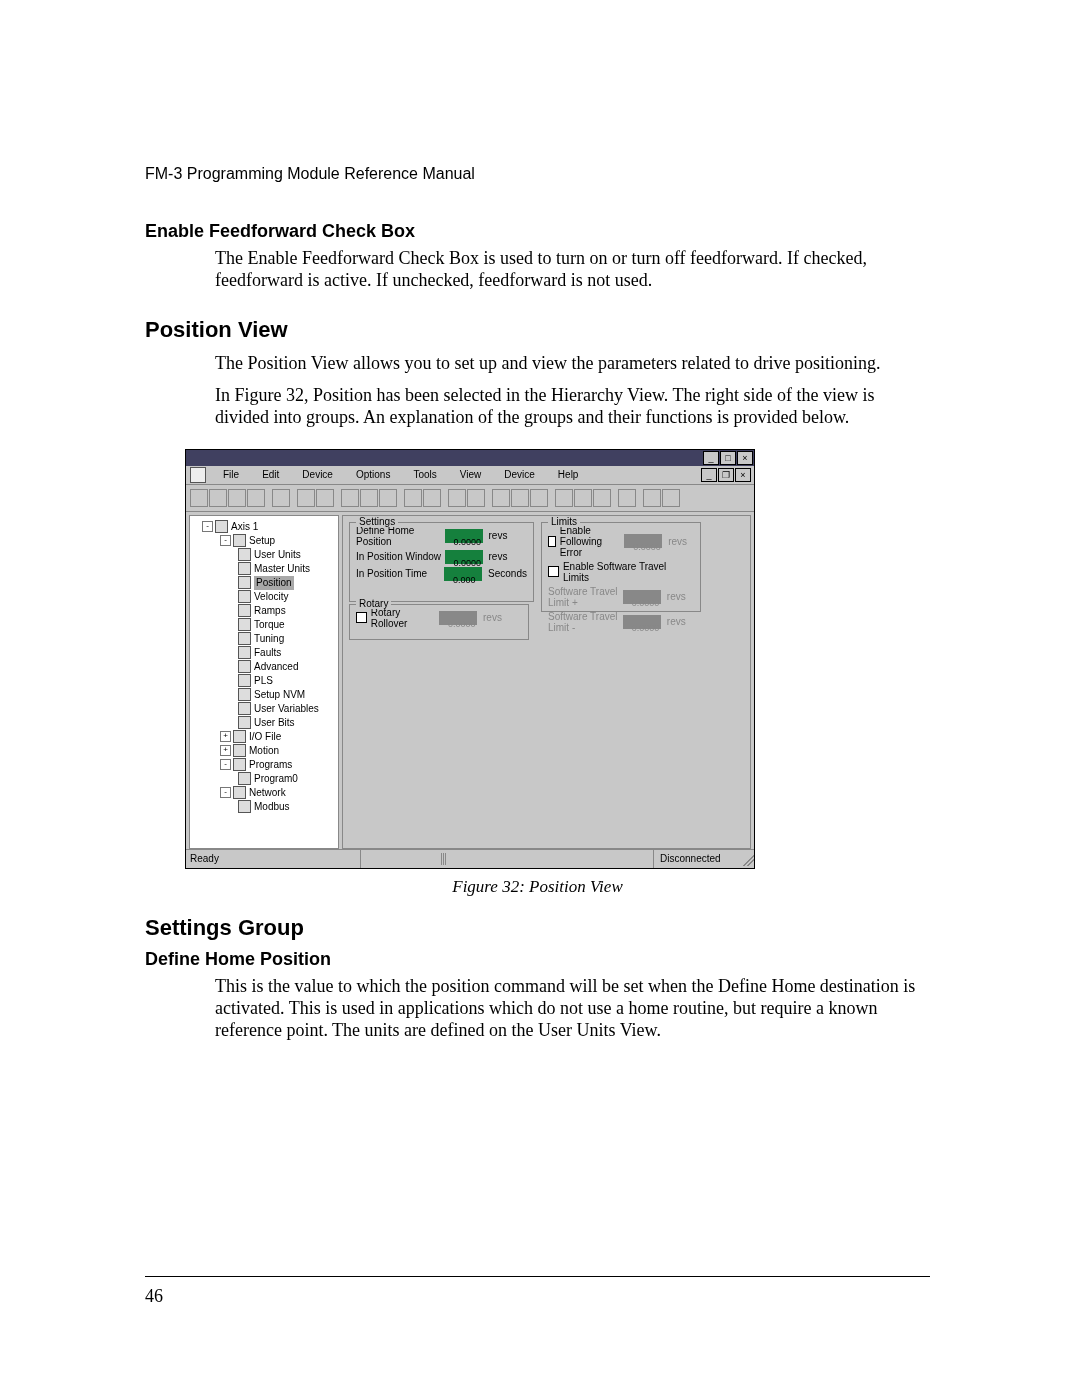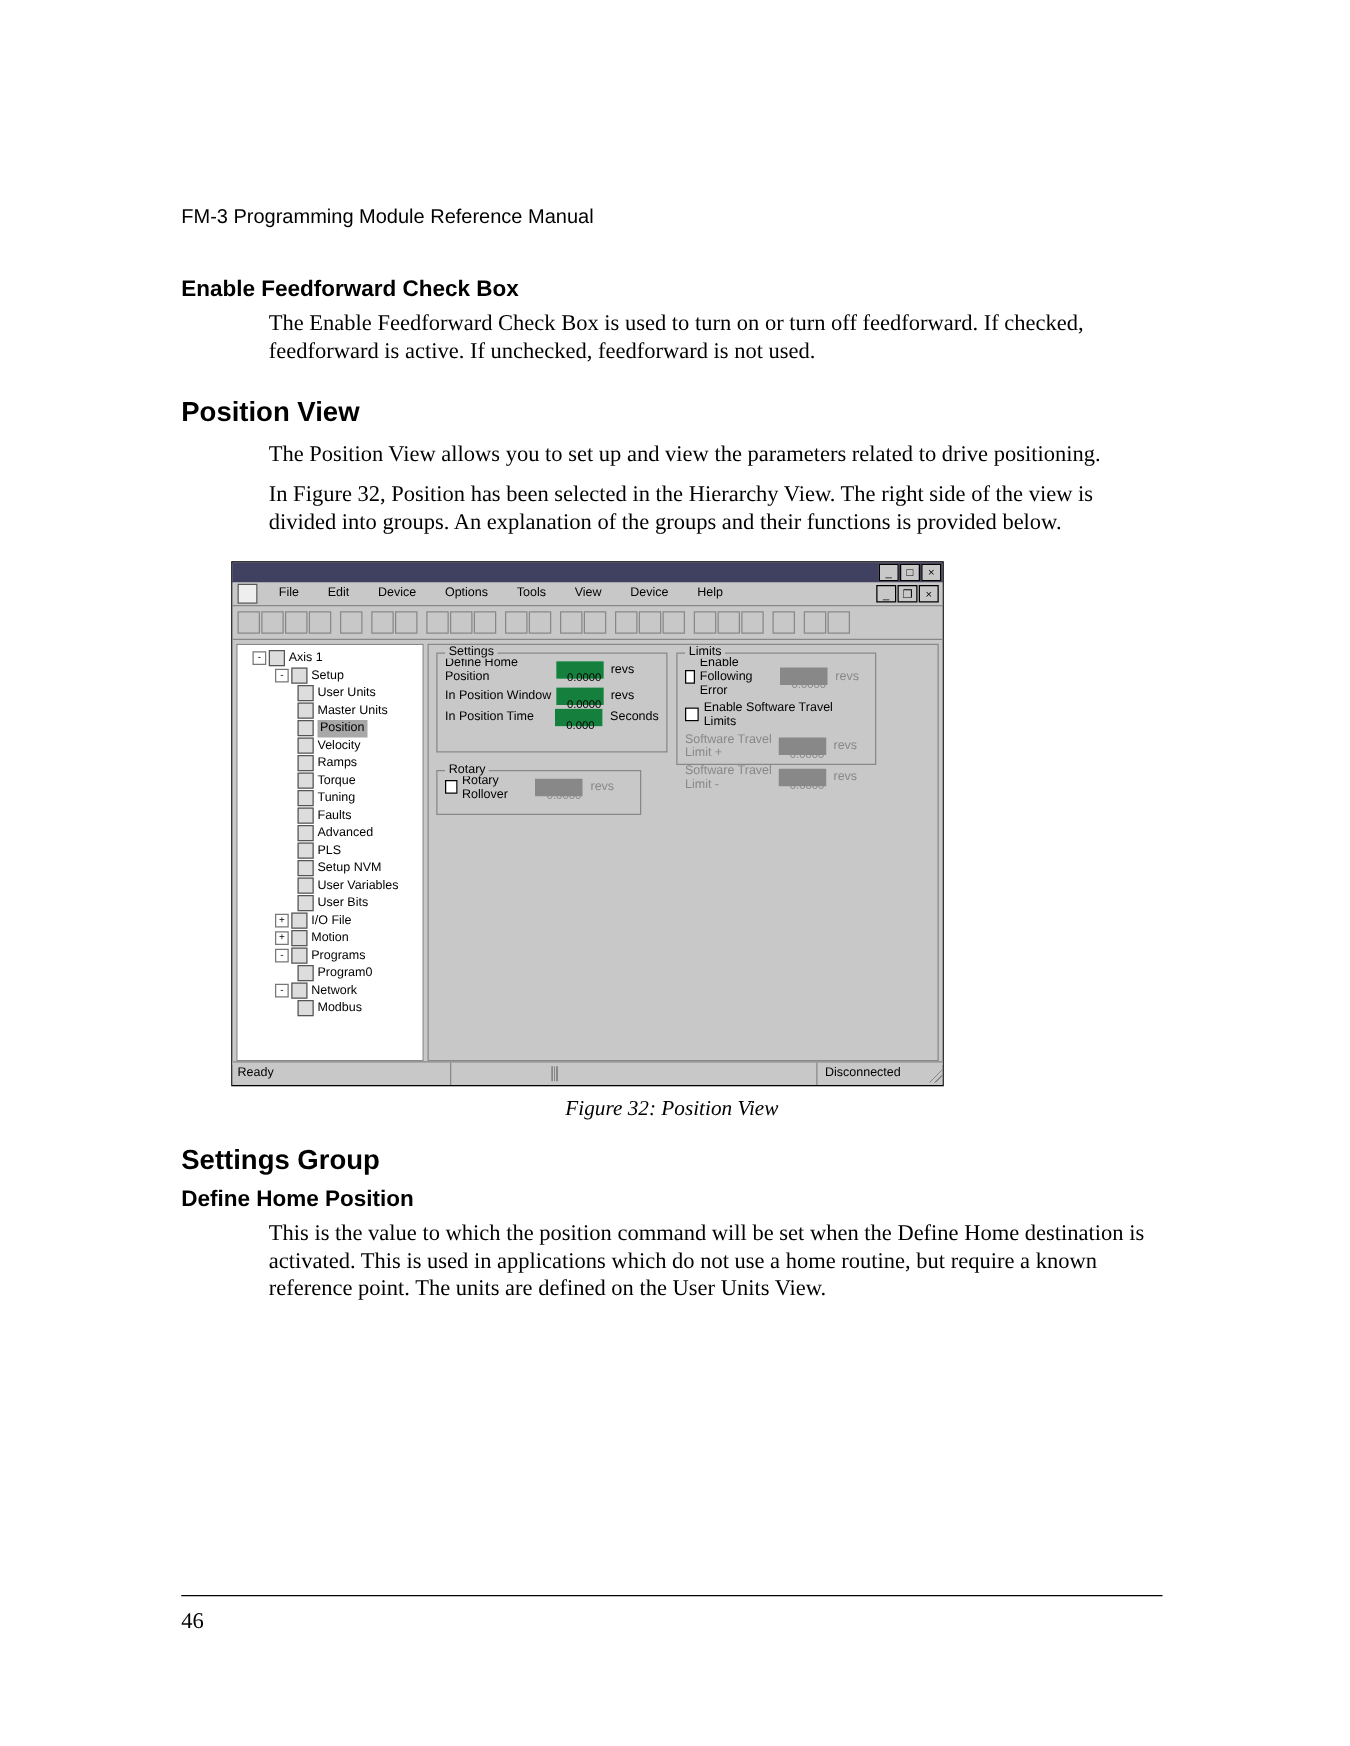--- a/index.html
+++ b/index.html
@@ -177,21 +177,21 @@
     position:absolute;
     border:1px solid #888;
     padding:2px 6px 6px 6px;
     box-sizing:border-box;
   }
   .group-title {
     position:absolute; top:-7px; left:6px;
     background:#c8c8c8; padding:0 3px; font-size:10px;
   }
   .g-settings { left:6px; top:6px; width:185px; height:80px; }
-  .g-rotary  { left:6px; top:100px; width:164px; height:36px; }
+  .g-rotary  { left:6px; top:88px; width:180px; height:36px; }
   .g-limits  { left:198px; top:6px; width:160px; height:90px; }
   .frow { display:flex; align-items:center; margin-bottom:3px; font-size:10px; }
   .flabel { width:92px; }
   .finput {
     width:38px; height:14px; background:#fff; border:7px solid #15803d;
     font-size:9px; padding:0 2px; box-sizing:border-box; line-height:12px;
   }
   .finput.disabled { background:#c8c8c8; color:#888; border-color:#888;}
   .funit { margin-left:6px; width:40px; }
   .chk {

